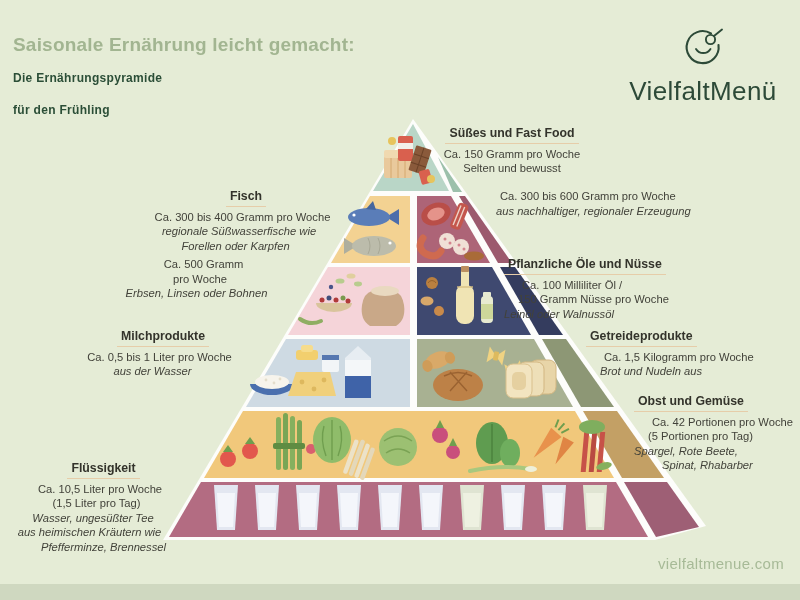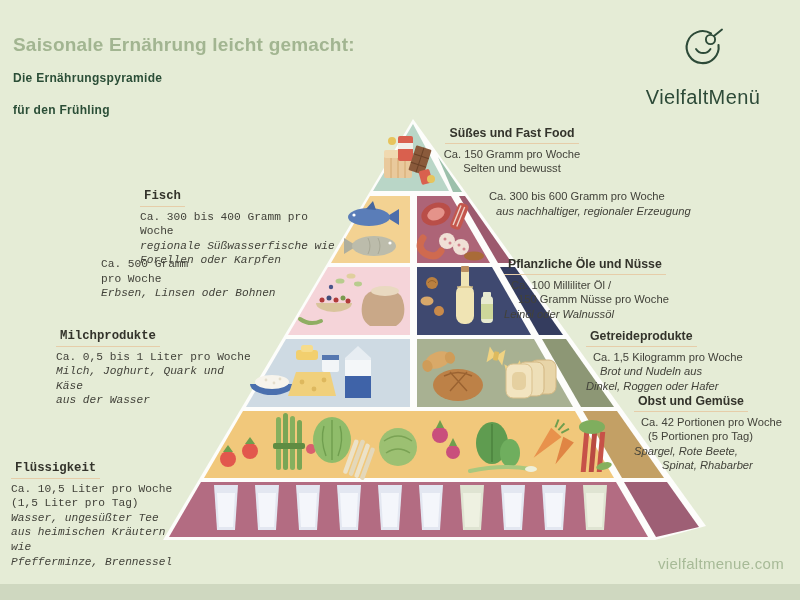--- a/index.html
+++ b/index.html
@@ -3,32 +3,32 @@
 <meta charset="utf-8">
 <style>
   html,body{margin:0;padding:0;background:#cfd8c0;}
   .stage{position:relative;width:800px;height:584px;background:#e5ecd6;overflow:hidden;
          font-family:"Liberation Sans",sans-serif;}
   .kicker{position:absolute;left:13px;top:34px;font-size:19px;font-weight:bold;
           color:#a2b591;letter-spacing:.2px;}
   .title{position:absolute;left:13px;top:62px;font-size:12px;font-weight:bold;
          color:#2b4e37;line-height:32px;letter-spacing:.3px;}
   .brand{position:absolute;right:12px;top:26px;width:170px;text-align:center;color:#2d4a38;}
-  .brand .bname{font-size:20px;font-weight:500;letter-spacing:.4px;margin-top:10px;}
+  .brand .bname{font-size:26px;font-weight:500;letter-spacing:.4px;margin-top:0;}
   .pyr{position:absolute;left:0;top:0;width:800px;height:600px;}
   .lbl{position:absolute;color:#42423a;font-size:11.2px;line-height:14.6px;}
   .lbl .h{font-weight:bold;font-size:12.3px;color:#33332b;margin-bottom:3px;}
   .lbl .h span{display:inline-block;border-bottom:1.6px solid #e6cda9;padding:0 4px 2px;}
-  .lbl.right{text-align:left;font-family:Liberation Mono, monospace;}
+  .lbl.right{text-align:center;}
   .lbl.left{text-align:left;}
   .lbl.center{text-align:center;}
   .it{font-style:italic;}
   .right .l1{margin-right:7px}.right .l2{margin-right:14px}.right .l3{margin-right:21px}
   .right .l4{margin-right:28px}.right .l5{}
-  .left .l1{margin-left:7px}.left .l2{margin-left:14px}.left .l3{}
+  .left .l1{margin-left:18px}.left .l2{margin-left:14px}.left .l3{}
   .left .l4{margin-left:28px}
   .site{position:absolute;right:16px;bottom:12px;font-size:15px;color:#a7ba97;letter-spacing:.3px;}
 </style>
 </head>
 <body>
 
 <div class="stage">
 
   <div class="kicker">Saisonale Ernährung leicht gemacht:</div>
   <div class="title">
@@ -281,29 +281,27 @@
   <div class="lbl left" style="left:504px;top:257px;width:245px">
     <div class="h"><span>Pflanzliche Öle und Nüsse</span></div>
     <div class="ln l1">Ca. 100 Milliliter Öl /</div>
     <div class="ln l2">150 Gramm Nüsse pro Woche</div>
     <div class="ln l3 it">Leinöl oder Walnussöl</div>
   </div>
 
   <div class="lbl right" style="left:56px;top:329px;width:214px">
     <div class="h"><span>Milchprodukte</span></div>
     <div class="ln l1">Ca. 0,5 bis 1 Liter pro Woche</div>
-    <div class="ln l2 it">Milch, Joghurt, Quark und Käse</div>
     <div class="ln l3 it">aus der Wasser</div>
   </div>
 
   <div class="lbl left" style="left:586px;top:329px;width:205px">
     <div class="h"><span>Getreideprodukte</span></div>
     <div class="ln l1">Ca. 1,5 Kilogramm pro Woche</div>
     <div class="ln l2 it">Brot und Nudeln aus</div>
-    <div class="ln l3 it">Dinkel, Roggen oder Hafer</div>
   </div>
 
   <div class="lbl left" style="left:634px;top:394px;width:160px">
     <div class="h"><span>Obst und Gemüse</span></div>
     <div class="ln l1">Ca. 42 Portionen pro Woche</div>
     <div class="ln l2">(5 Portionen pro Tag)</div>
     <div class="ln l3 it">Spargel, Rote Beete,</div>
     <div class="ln l4 it">Spinat, Rhabarber</div>
   </div>
 

